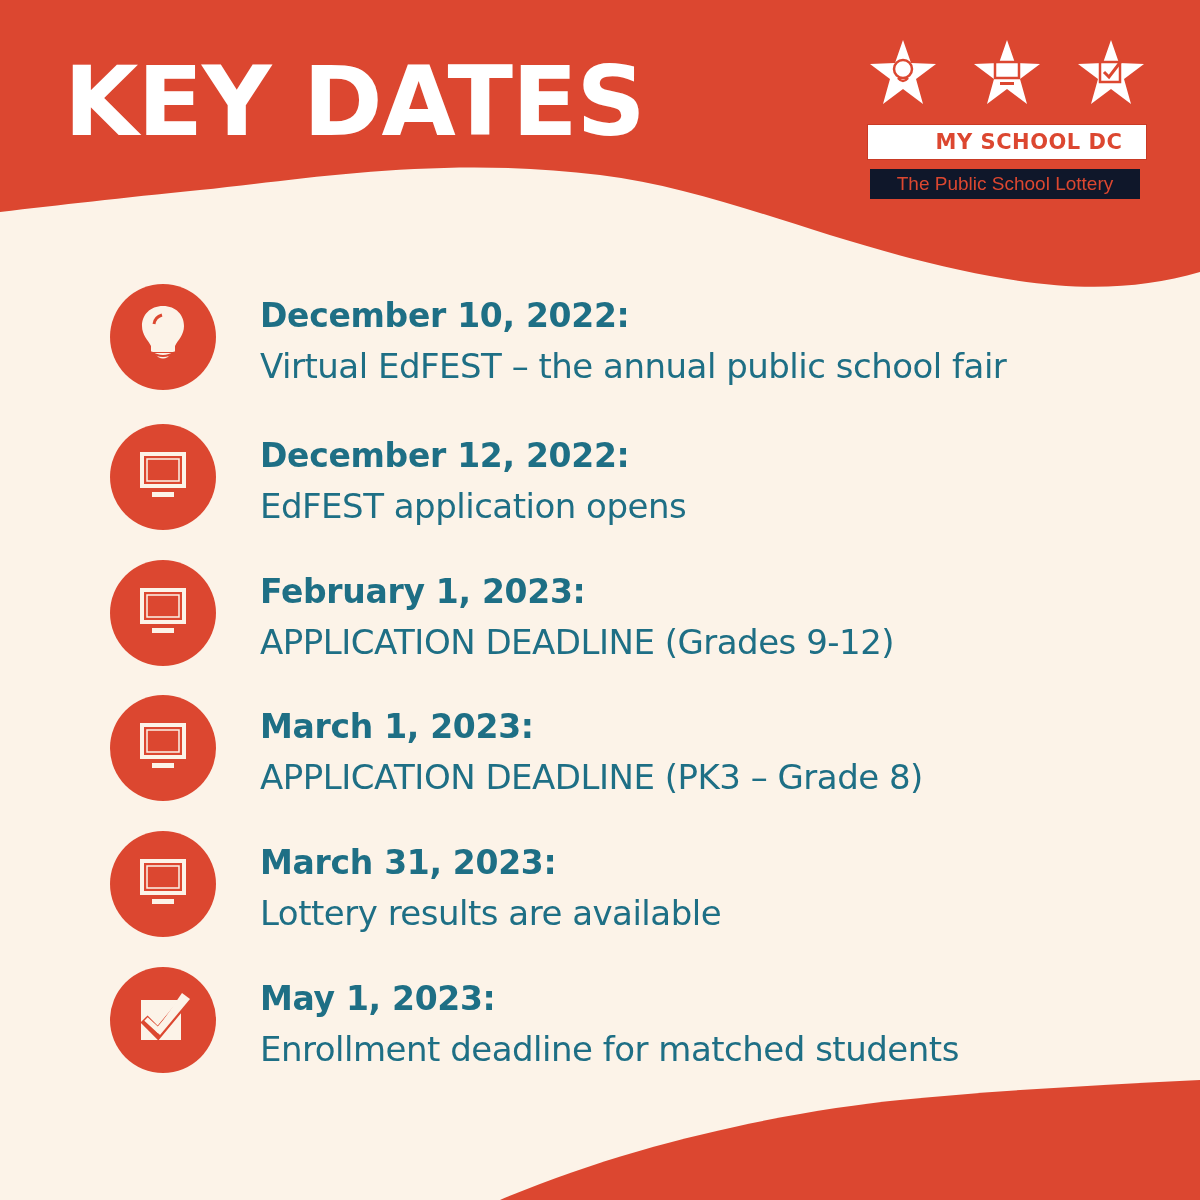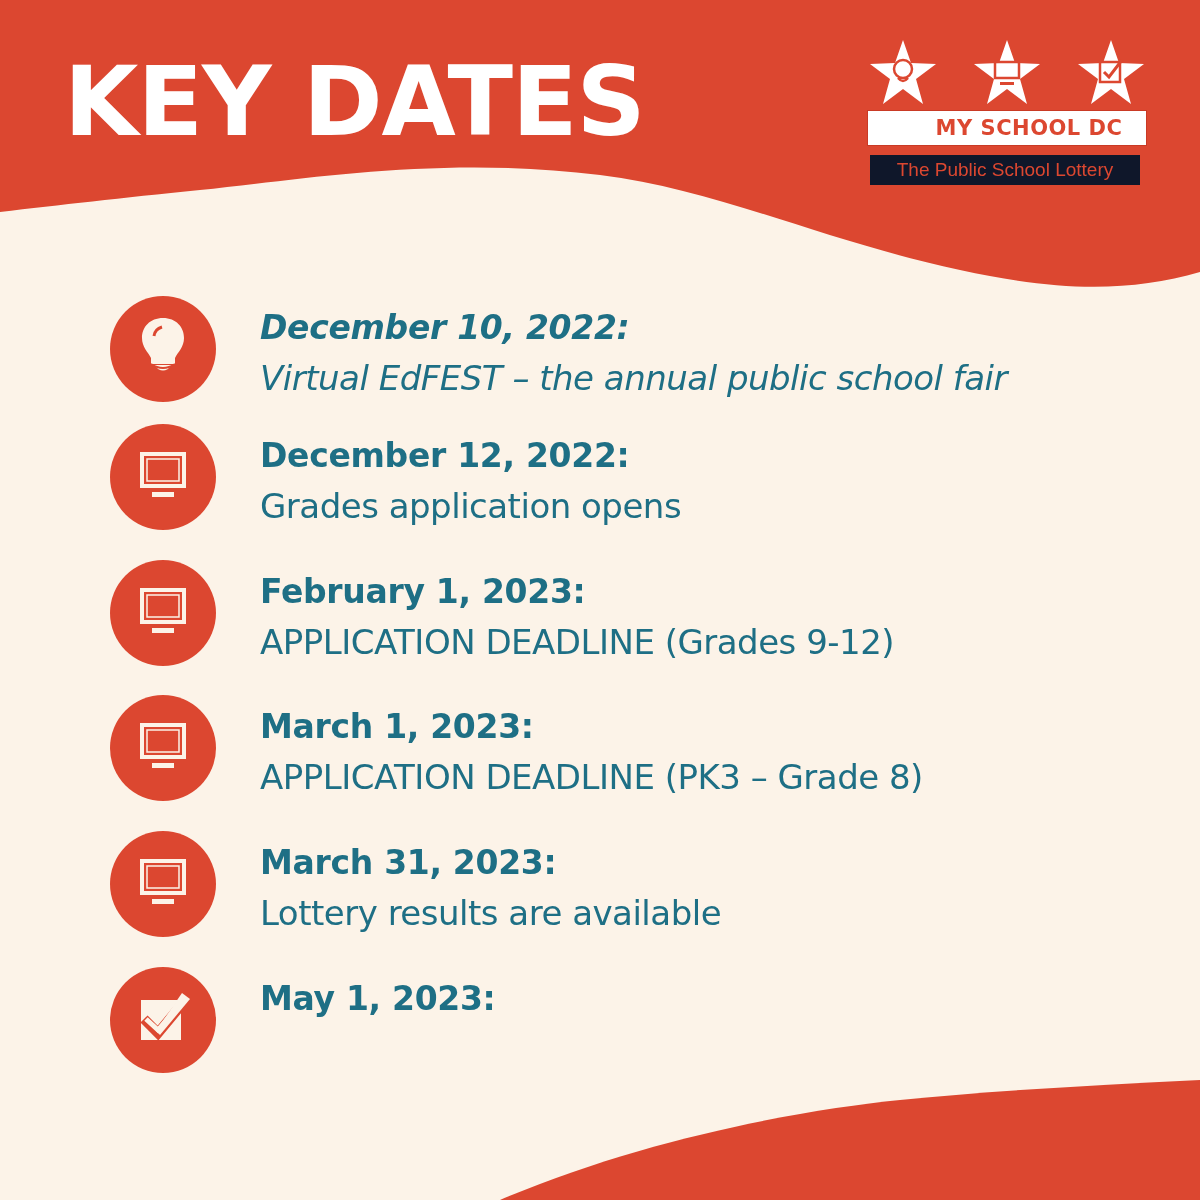--- a/index.html
+++ b/index.html
@@ -14,21 +14,21 @@
       font-family: "DejaVu Sans", sans-serif; font-weight: bold;
       font-size: 96px; line-height: 100px; color: #ffffff; letter-spacing: -1px;
       z-index: 2;
       text-align: right;
     }
     .logo { position: absolute; left: 868px; top: 38px; width: 278px; z-index: 2; }
     .logo-stars { display: flex; justify-content: space-between; height: 70px; }
     .star { width: 70px; height: 70px; position: relative; }
     .star svg { width: 70px; height: 70px; display: block; }
     .logo-name {
-      margin-top: 3px; background: #fff; height: 30px; border: 2px solid #fff;
+      margin-top: 17px; background: #fff; height: 30px; border: 2px solid #fff;
       box-shadow: 0 0 0 1px #c93a25;
       display: flex; align-items: center; justify-content: center;
       color: #dc4730; font-family: "DejaVu Sans", sans-serif; font-weight: bold; font-size: 21px; letter-spacing: 0.5px; padding-left: 44px;
     }
     .logo-tag {
       margin-top: 10px; background: #0f172a; height: 30px; width: 270px; margin-left: 2px;
       display: flex; align-items: center; justify-content: center;
       color: #dc4730; font-family: "Liberation Sans", sans-serif; font-size: 19px;
     }
     .items { position: absolute; left: 0; top: 0; z-index: 2; }
@@ -82,21 +82,21 @@
         <path d="M28,34 L33,39 L46,22" fill="none" stroke="#dc4730" stroke-width="3"></path>
       </svg>
     </div>
   </div>
   <div class="logo-name">MY SCHOOL DC</div>
   <div class="logo-tag">The Public School Lottery</div>
 </div>
 
 <div class="items">
 
-  <div class="item" style="top:296px;font-style:italic;">
+  <div class="item" style="top:284px;">
     <div class="icon-circle" style="top:0px;">
       <svg viewBox="0 0 106 106">
         <path d="M53,22 C40,22 32,31 32,42 C32,51 38,56 41,62 L41,68 L65,68 L65,62 C68,56 74,51 74,42 C74,31 66,22 53,22 Z" fill="#fcf3e8"></path>
         <path d="M44,69 Q53,80 62,69 Z" fill="#fcf3e8"></path>
         <path d="M44,40 Q45,33 52,31" fill="none" stroke="#dc4730" stroke-width="3"></path>
         <path d="M41,68 Q53,76 65,68" fill="none" stroke="#dc4730" stroke-width="2"></path>
       </svg>
     </div>
     <p class="date" style="top:12px;">December 10, 2022:</p>
     <p class="desc" style="top:61px;">Virtual EdFEST –  the annual public school fair</p>
@@ -104,21 +104,21 @@
 
   <div class="item" style="top:424px;">
     <div class="icon-circle" style="top:0px;">
       <svg viewBox="0 0 106 106">
         <rect x="32" y="30" width="42" height="32" fill="none" stroke="#fcf3e8" stroke-width="4"></rect>
         <rect x="37" y="35" width="32" height="22" fill="none" stroke="#fcf3e8" stroke-width="1.5"></rect>
         <rect x="42" y="68" width="22" height="5" fill="#fcf3e8"></rect>
       </svg>
     </div>
     <p class="date" style="top:12px;">December 12, 2022:</p>
-    <p class="desc" style="top:61px;">Grades application opens</p>
+    <p class="desc" style="top:61px;">EdFEST application opens</p>
   </div>
 
   <div class="item" style="top:560px;">
     <div class="icon-circle" style="top:0px;">
       <svg viewBox="0 0 106 106">
         <rect x="32" y="30" width="42" height="32" fill="none" stroke="#fcf3e8" stroke-width="4"></rect>
         <rect x="37" y="35" width="32" height="22" fill="none" stroke="#fcf3e8" stroke-width="1.5"></rect>
         <rect x="42" y="68" width="22" height="5" fill="#fcf3e8"></rect>
       </svg>
     </div>
@@ -153,15 +153,16 @@
   <div class="item" style="top:967px;">
     <div class="icon-circle" style="top:0px;">
       <svg viewBox="0 0 106 106">
         <rect x="31" y="33" width="40" height="40" fill="#fcf3e8"></rect>
         <path d="M34,52 L48,66 L78,30" fill="none" stroke="#dc4730" stroke-width="10"></path>
         <path d="M36,52 L48,63 L76,30" fill="none" stroke="#fcf3e8" stroke-width="5"></path>
         <path d="M72,26 L80,32 L50,68 L46,64 Z" fill="#fcf3e8"></path>
       </svg>
     </div>
     <p class="date" style="top:12px;">May 1, 2023:</p>
+    <p class="desc" style="top:61px;">Enrollment deadline for matched students</p>
   </div>
 
 </div>
 
 </body></html>

